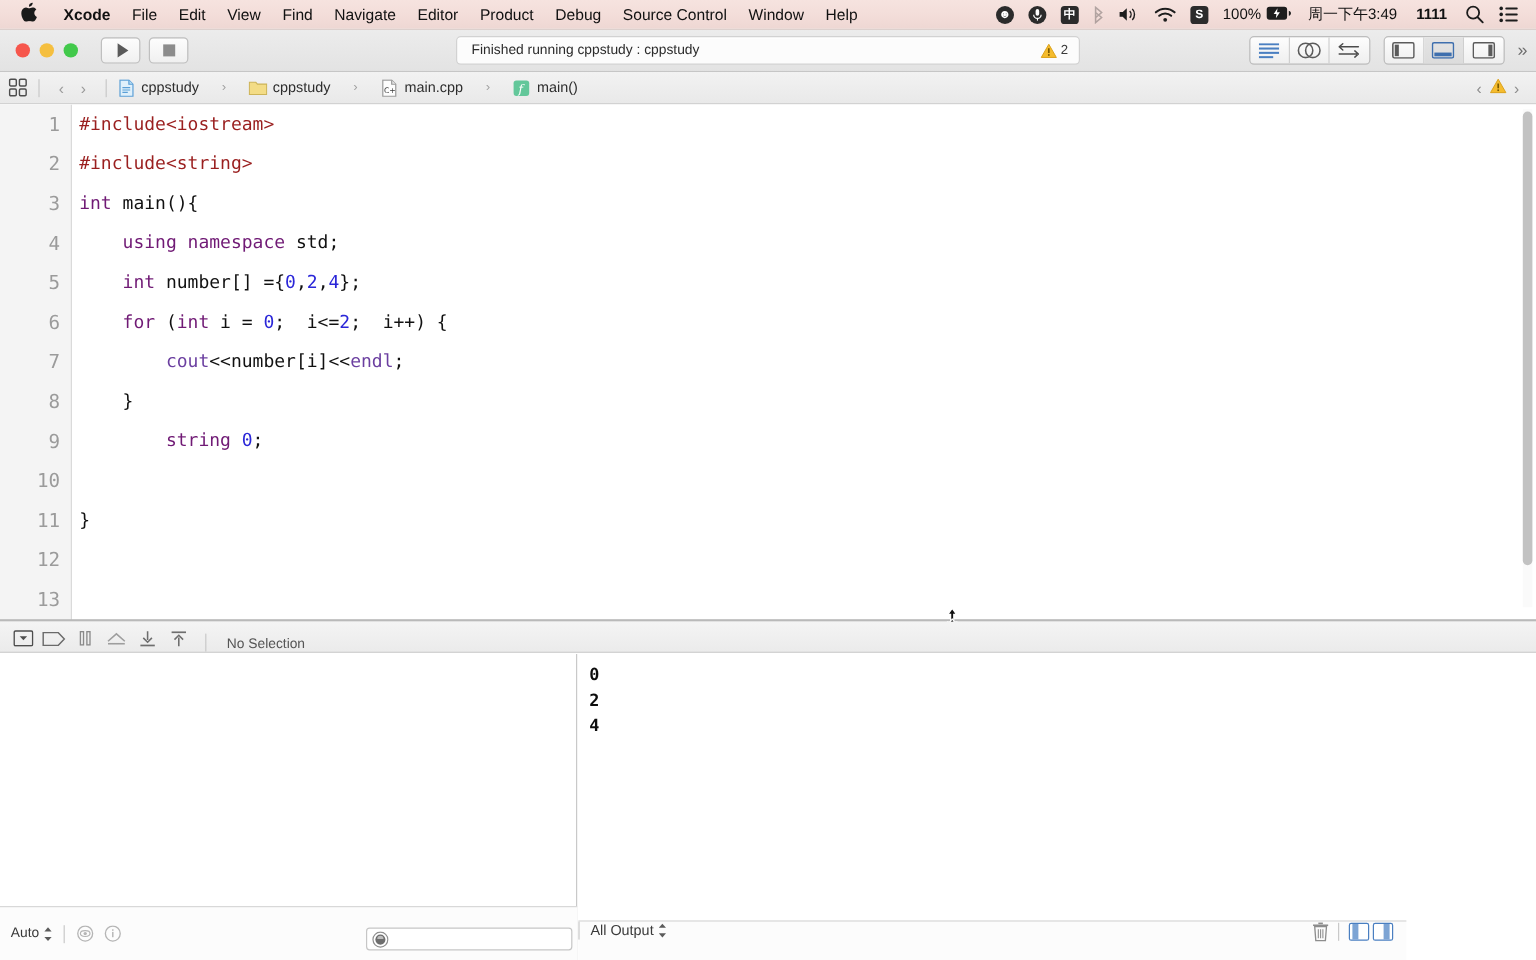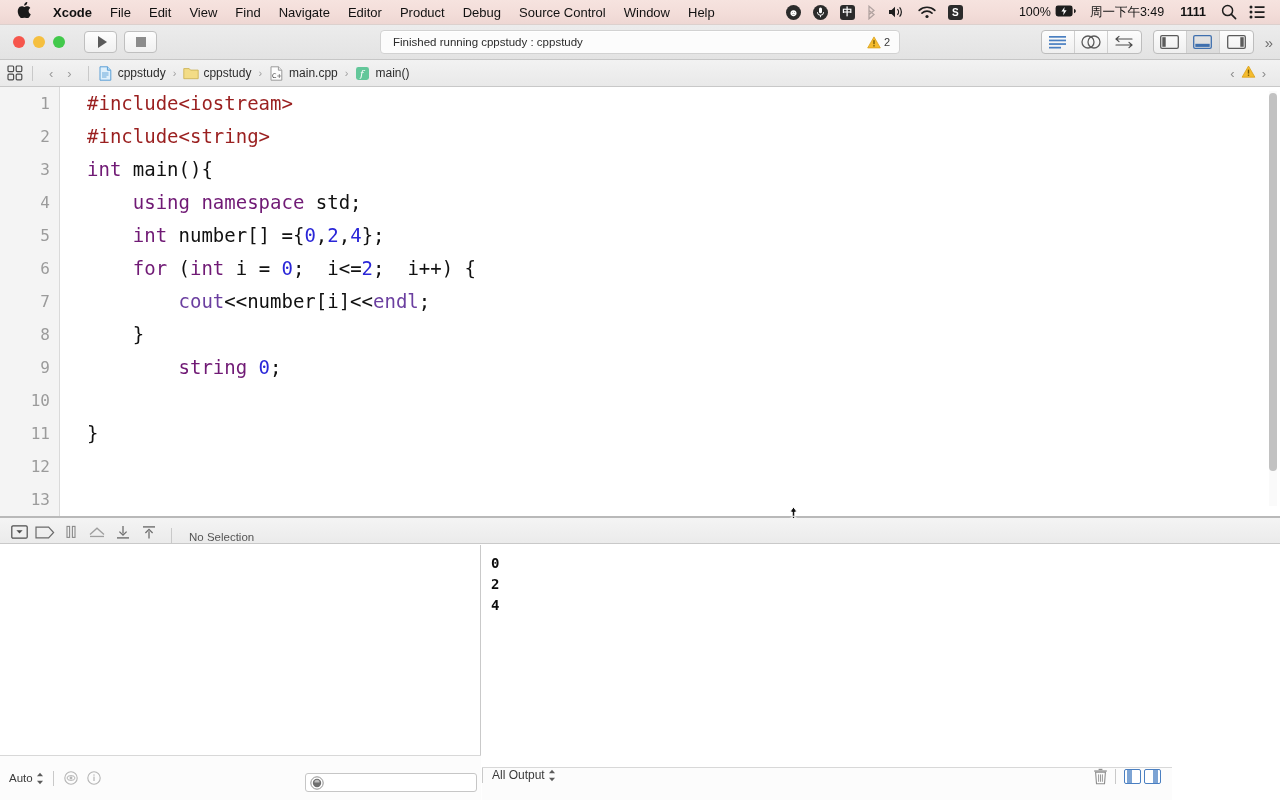--- a/index.html
+++ b/index.html
@@ -87,21 +87,21 @@
   
   #navbar {
     position: absolute; top: 60px; left: 0; width: 1280px; height: 27px;
     background: linear-gradient(180deg,#f2f2f2,#e9e9e9);
     border-bottom: 1px solid #c8c8c8;
     display: flex; align-items: center; font-size: 12px; color: #2d2d2d;
   }
   .grid-ico { margin-left: 7px; width: 16px; height: 16px; }
   .vsep { width: 1px; height: 15px; background: #c9c9c9; margin: 0 9px; }
   .navchev { color: #9a9a9a; font-size: 13px; padding: 0 7px; }
-  .crumbs { display: flex; align-items: center; gap: 5px; }
+  .crumbs { display: flex; align-items: center; gap: 17px; }
   .crumb { display: flex; align-items: center; gap: 5px; }
   .crumb-sep { color: #a0a0a0; font-size: 11px; margin: 0 2px; }
   .ci { width: 15px; height: 15px; flex: none; }
   .nav-right { margin-left: auto; display: flex; align-items: center; margin-right: 8px; }
   .nav-right .c { color: #8c8c8c; font-size: 13px; padding: 0 6px; }
 
   
   #editor {
     position: absolute; top: 87px; left: 0; width: 1280px; height: 430px;
     background: #ffffff; overflow: hidden;
@@ -109,22 +109,22 @@
   #gutter {
     position: absolute; top: 0; left: 0; width: 60px; height: 430px;
     background: #f4f4f4; border-right: 1px solid #dadada;
   }
   .lnum {
     height: 33px; line-height: 33px; text-align: right;
     padding-right: 9px; font-family: "DejaVu Sans Mono", monospace;
     font-size: 16px; color: #9b9b9b;
   }
   #code {
-    position: absolute; top: 0; left: 76px; width: 1205px; height: 430px;
-    font-family: "DejaVu Sans Mono", monospace; font-size: 19px;
+    position: absolute; top: 0; left: 55px; width: 1205px; height: 430px;
+    font-family: "DejaVu Sans Mono", monospace; font-size: 15px;
   }
   .cline { height: 33px; line-height: 33px; white-space: pre; padding-left: 11px; }
   .k  { color: #701a75; }   
   .pp { color: #9a1f1f; }   
   .n  { color: #2a26d8; }   
   .id { color: #111111; }   
   .sy { color: #6b3fa0; }   
 
   #vscroll {
     position: absolute; right: 3px; top: 4px; width: 8px; height: 415px;
@@ -260,21 +260,21 @@
       <svg width="18" height="13" viewBox="0 0 18 13">
           <path d="M1.2 4.3a11.5 11.5 0 0115.6 0" stroke="#1d1d1d" stroke-width="1.7" fill="none" stroke-linecap="round"></path>
           <path d="M4 7.1a7.6 7.6 0 0110 0" stroke="#1d1d1d" stroke-width="1.7" fill="none" stroke-linecap="round"></path>
           <circle cx="9" cy="10.5" r="1.6" fill="#1d1d1d"></circle>
         </svg>
     </span>
     <span class="st">
       <span class="badge-sq">S</span>
     </span>
     <span class="st">
-      <span style="font-size:12.5px;font-weight:500;margin-left:44px;">100%</span>
+      <span style="font-size:12.5px;font-weight:500;">100%</span>
       <span style="margin-left:4px;">
         <svg width="22" height="12" viewBox="0 0 22 12">
             <rect x="0.6" y="0.6" width="17" height="10.8" rx="2.4" fill="#1d1d1d"></rect>
             <path d="M19 4v4.2c1.3-.3 1.8-1.2 1.8-2.1S20.3 4.3 19 4z" fill="#1d1d1d"></path>
             <path d="M9.6 1.9L6.4 6.6h2.3l-.5 3.6 3.4-4.9H9.2z" fill="#fff"></path>
           </svg>
       </span>
     </span>
     <span class="clock">周一下午3:49</span>
     <span class="num1111">1111</span>

